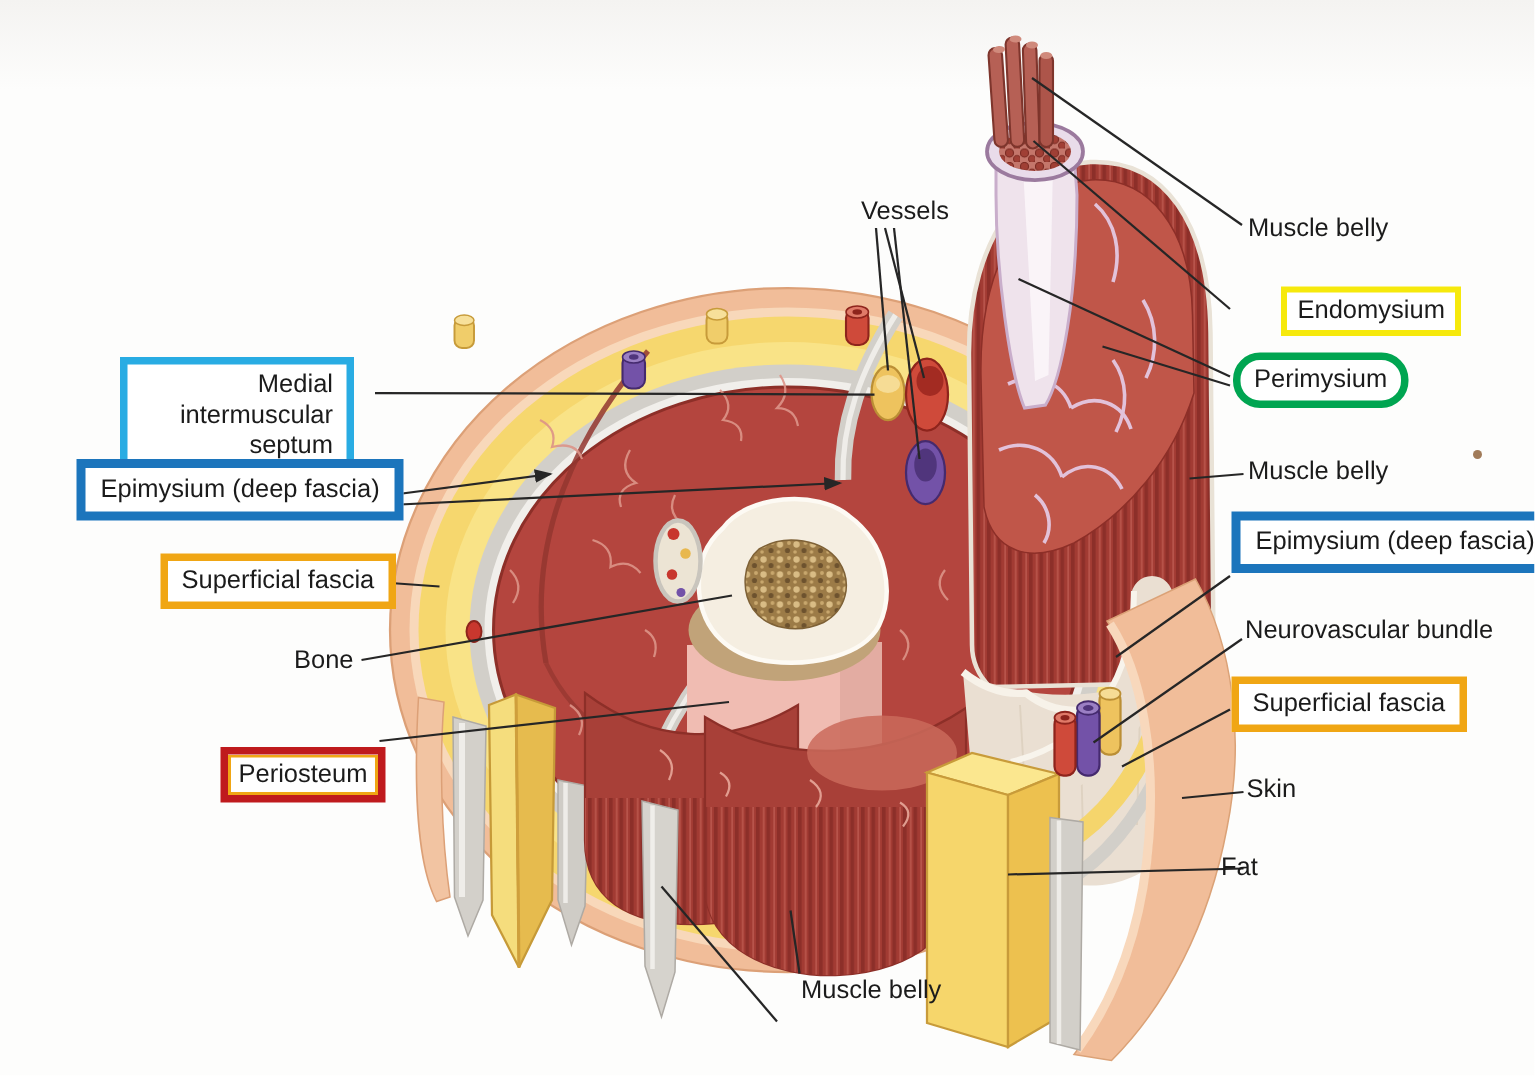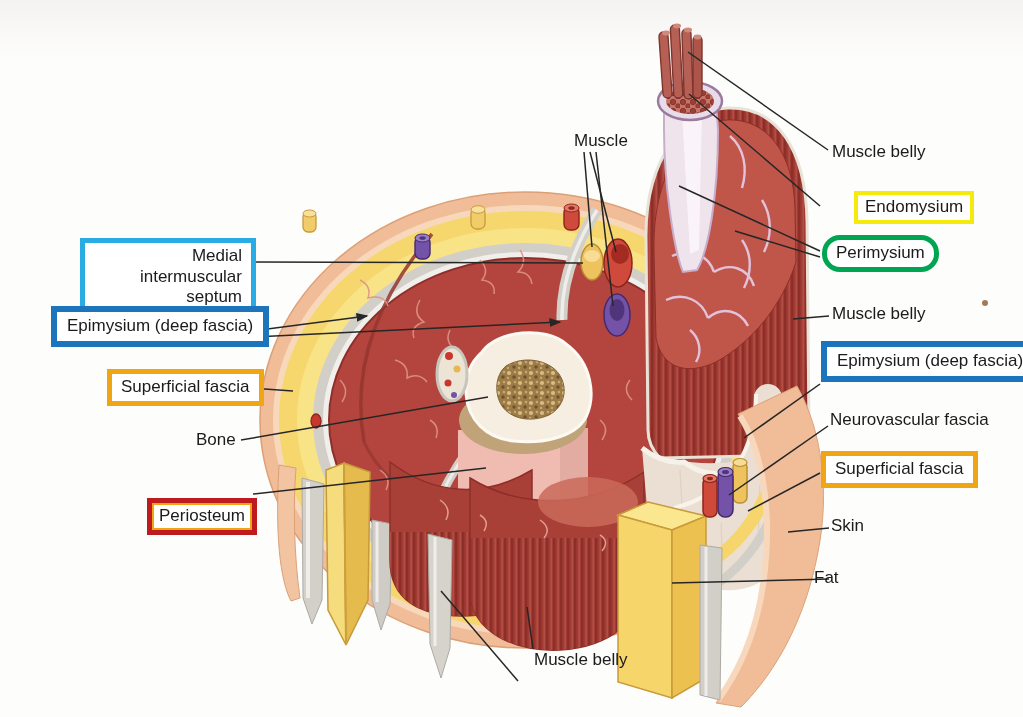--- a/index.html
+++ b/index.html
@@ -236,41 +236,41 @@
     <line x1="253" y1="331" x2="367" y2="316" marker-end="url(#ah)"></line>
     <line x1="253" y1="337" x2="560" y2="322" marker-end="url(#ah)"></line>
     <line x1="251" y1="388" x2="293" y2="391"></line>
     <line x1="241" y1="440" x2="488" y2="397"></line>
     <line x1="253" y1="494" x2="486" y2="468"></line>
     <line x1="533" y1="649" x2="527" y2="607"></line>
     <line x1="518" y1="681" x2="441" y2="591"></line>
   </g>
 </svg>
 
-<div class="lbl" style="left:574px;top:131px">Muscle</div>
+<div class="lbl" style="left:574px;top:131px">Vessels</div>
 
 <div class="lbl" style="left:832px;top:142px">Muscle belly</div>
 
 <div class="lbl box thin" style="left: 822px; top: 191px; border-color: rgb(246, 233, 12);">Endomysium</div>
 
 <div class="lbl box" style="left: 822px; top: 235px; border-color: rgb(0, 165, 81); border-radius: 18px;">Perimysium</div>
 
 <div class="lbl" style="left:832px;top:304px">Muscle belly</div>
 
 <div class="lbl box wide" style="left: 821px; top: 341px; border-color: rgb(28, 117, 188);">Epimysium (deep fascia)</div>
 
-<div class="lbl" style="left:830px;top:410px">Neurovascular fascia</div>
+<div class="lbl" style="left:830px;top:410px">Neurovascular bundle</div>
 
 <div class="lbl box" style="left: 821px; top: 451px; border-color: rgb(240, 166, 20);">Superficial fascia</div>
 
 <div class="lbl" style="left:831px;top:516px">Skin</div>
 
 <div class="lbl" style="left:814px;top:568px">Fat</div>
 
-<div class="lbl box two-line" style="left: 80px; top: 238px; width: 176px; border-color: rgb(41, 172, 227);">Medial intermuscular
+<div class="lbl box two-line" style="left: 80px; top: 238px; width: 156px; border-color: rgb(41, 172, 227);">Medial intermuscular
 septum</div>
 
 <div class="lbl box wide" style="left: 51px; top: 306px; border-color: rgb(28, 117, 188);">Epimysium (deep fascia)</div>
 
 <div class="lbl box" style="left: 107px; top: 369px; border-color: rgb(240, 166, 20);">Superficial fascia</div>
 
 <div class="lbl" style="left:196px;top:430px">Bone</div>
 
 <div class="lbl box gold-inset" style="left: 147px; top: 498px; border-color: rgb(191, 26, 29);">Periosteum</div>
 

